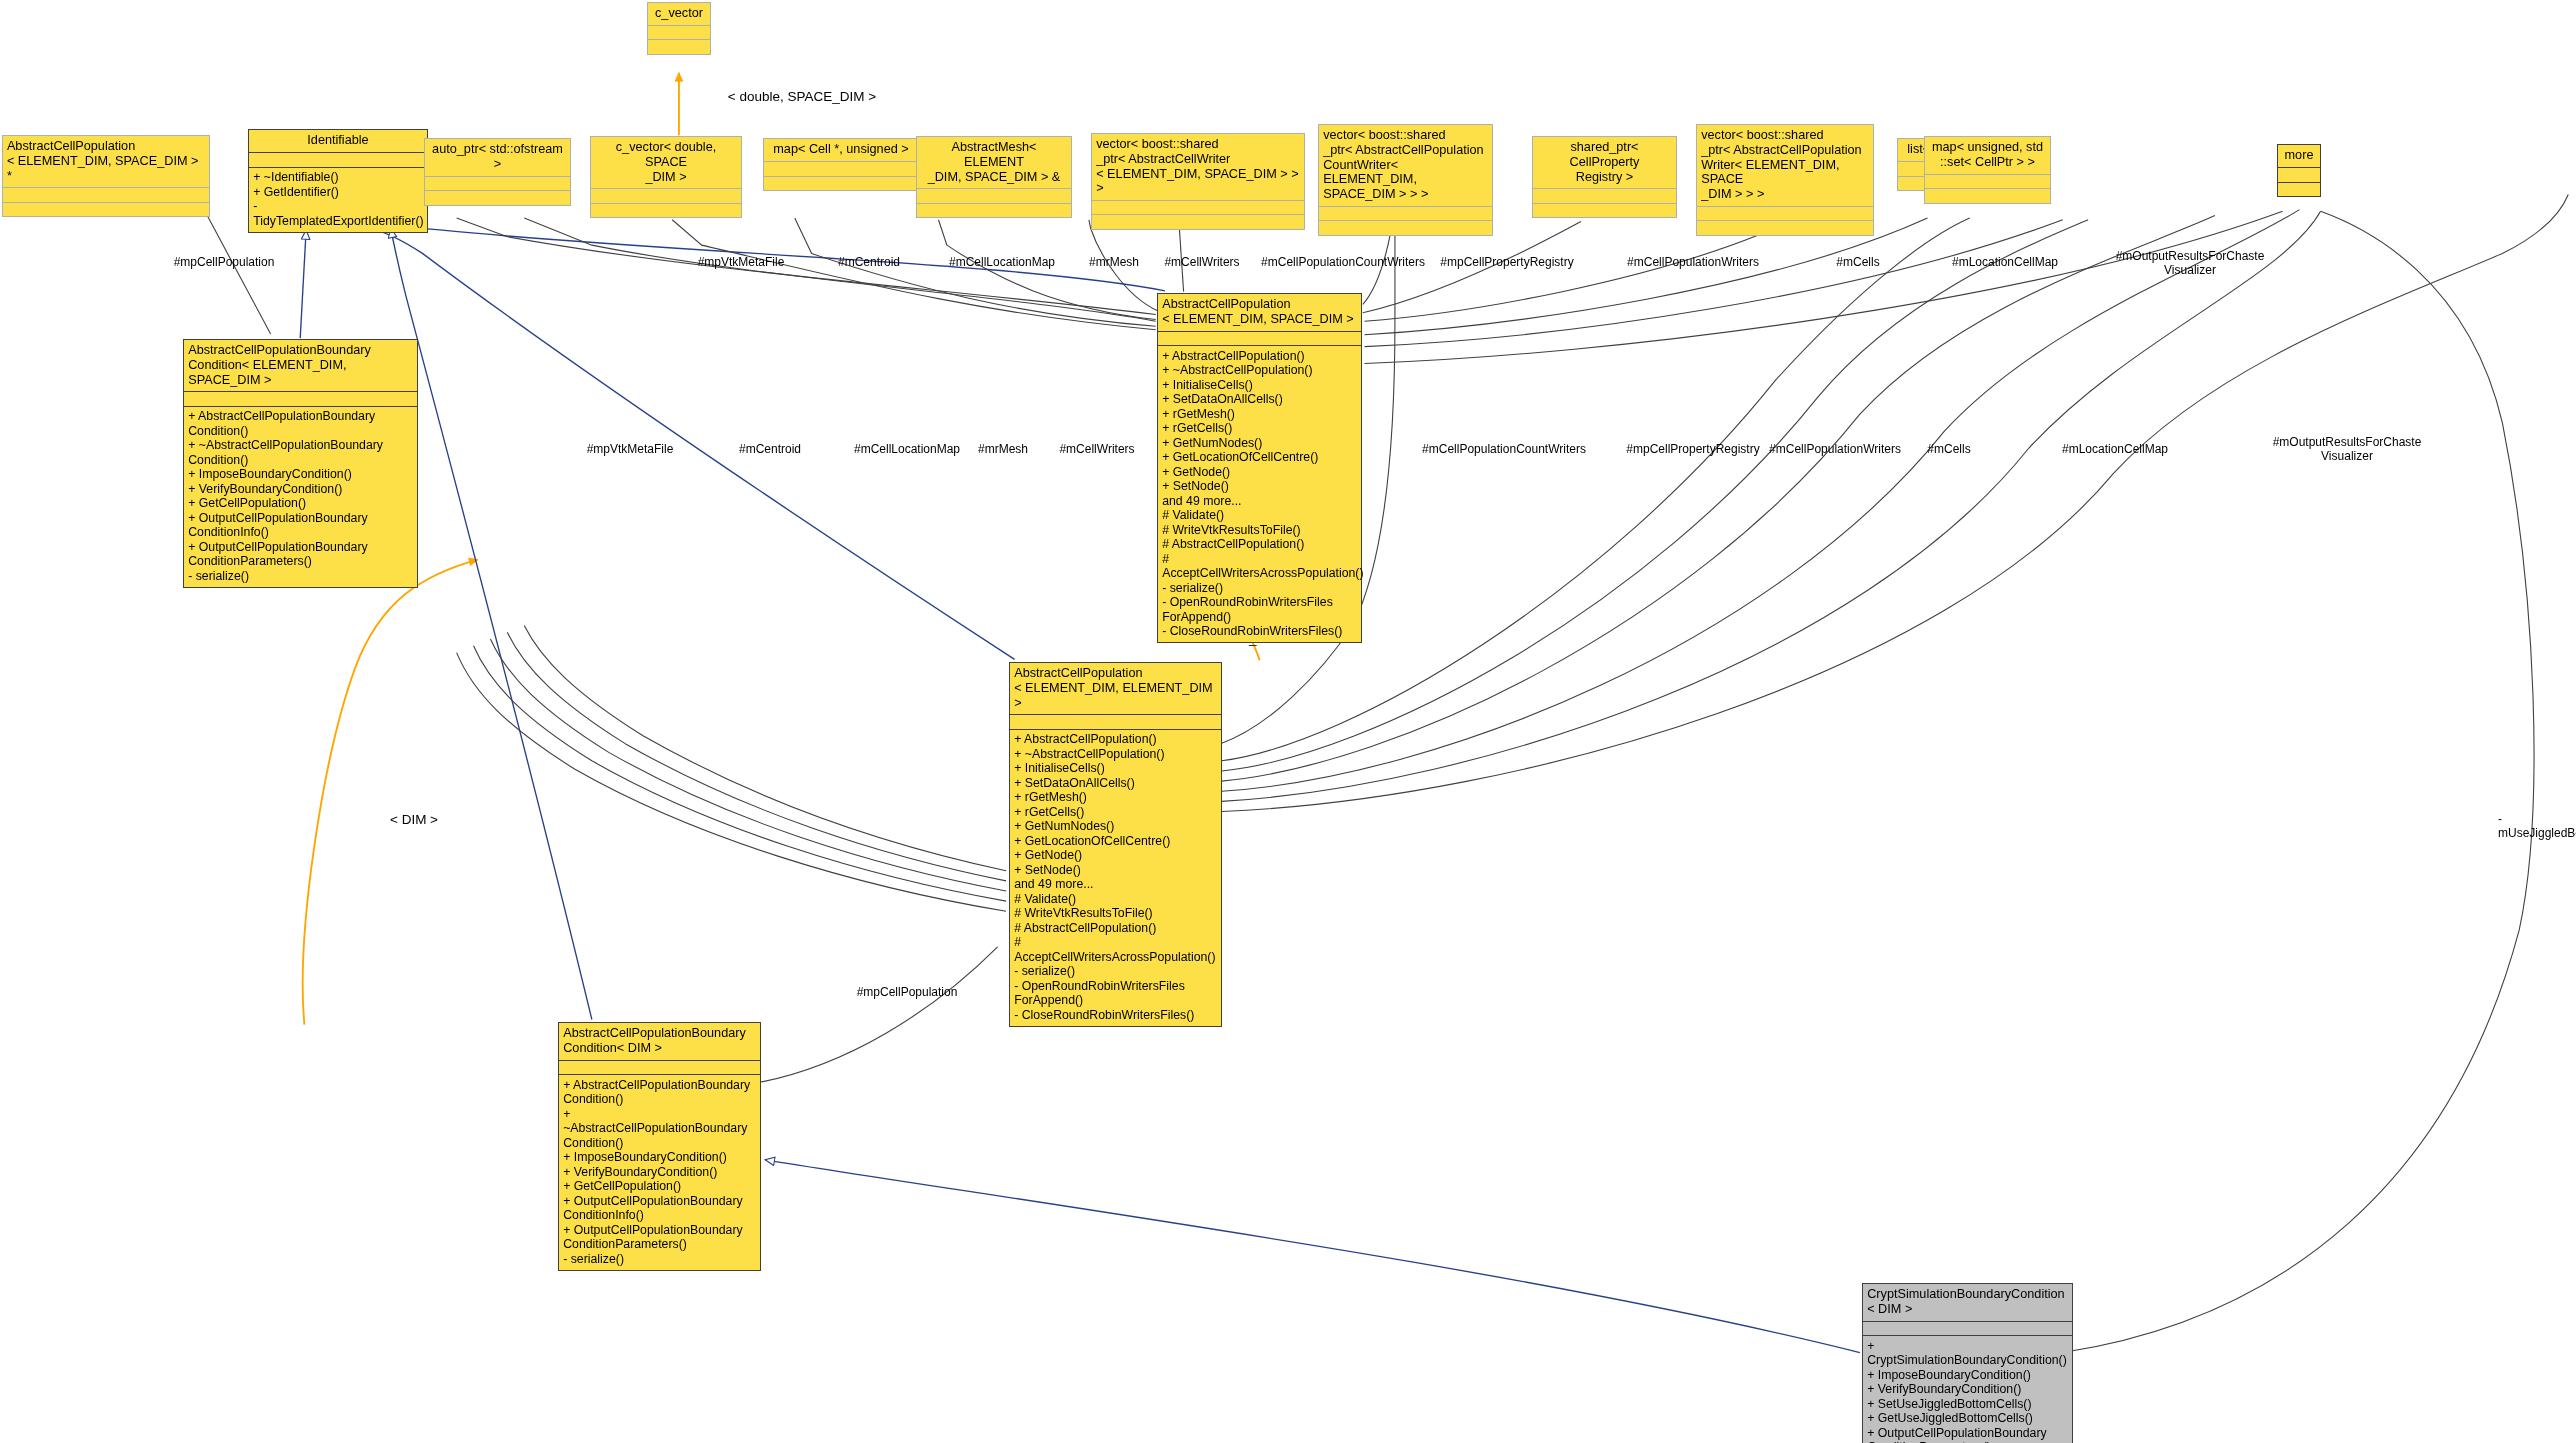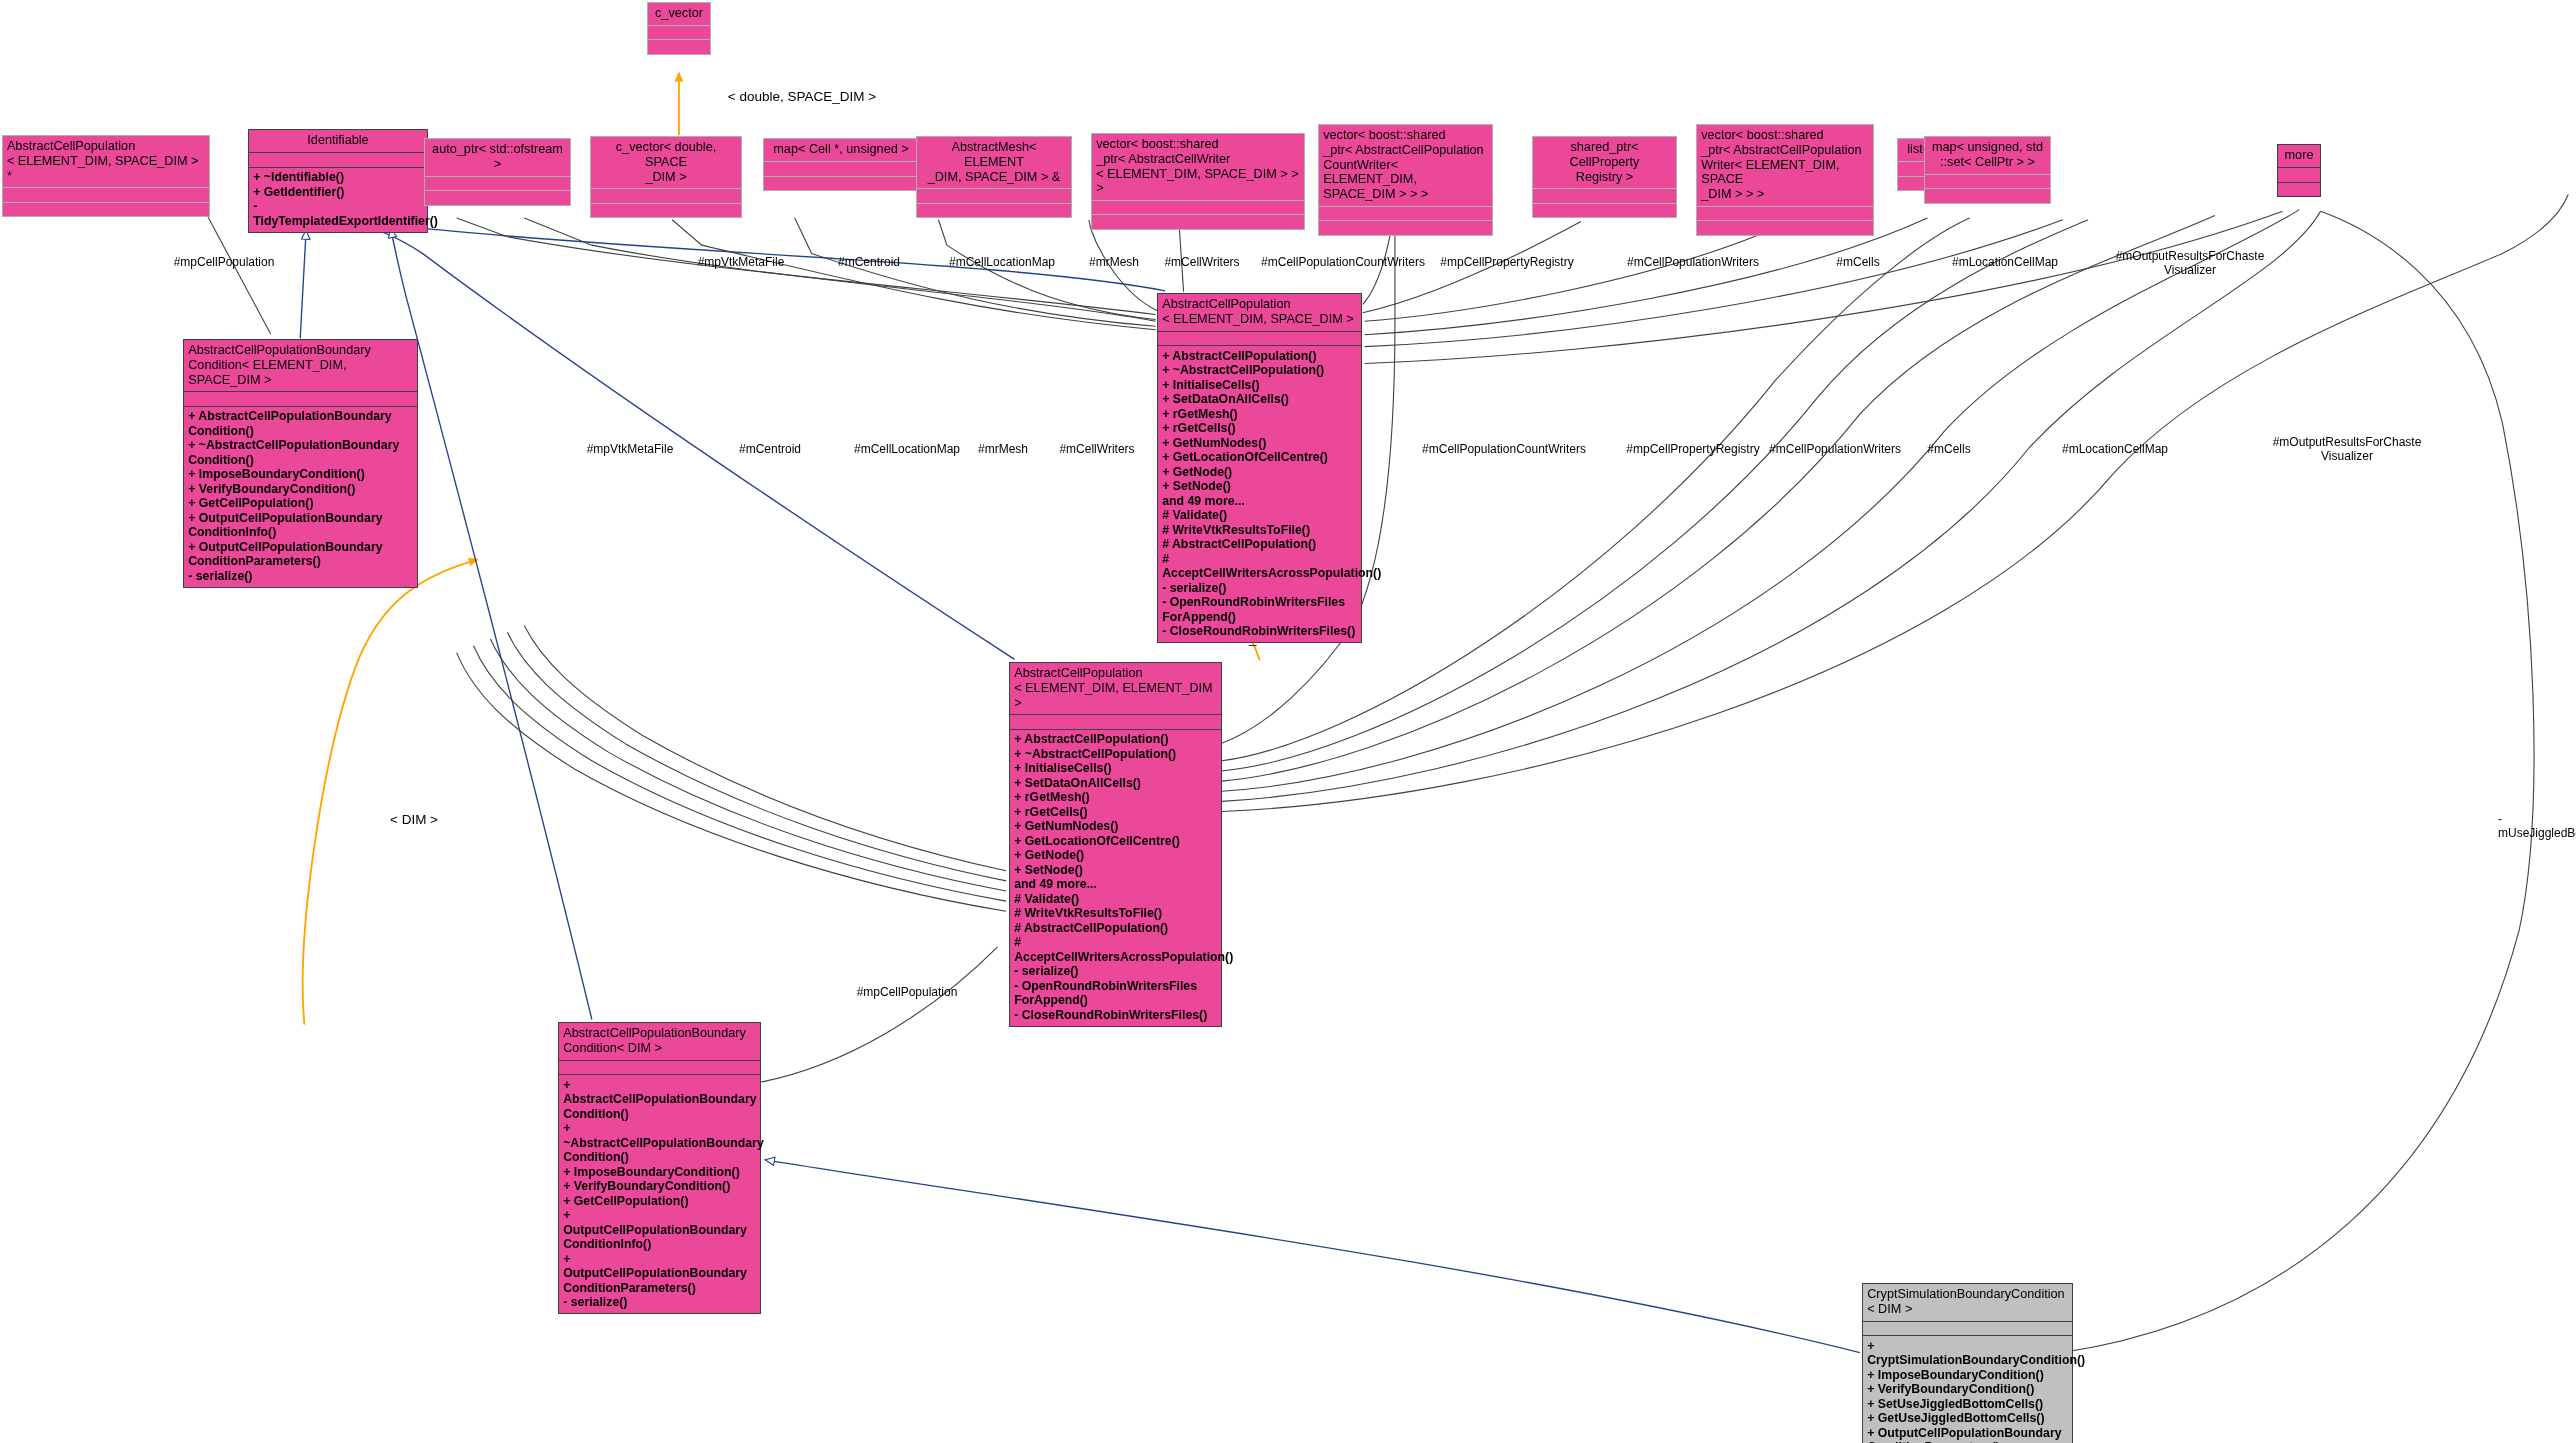--- a/index.html
+++ b/index.html
@@ -16,21 +16,21 @@
     width: 2576px; height: 1443px;
   }
   svg.edges {
     position: absolute; left: 0; top: 0;
     width: 2576px; height: 1443px;
     pointer-events: none;
   }
   .node {
     position: absolute;
     box-sizing: border-box;
-    background: #ec4899;
+    background: #fde047;
     border: 0.8px solid #b0b0b0;
     font-size: 12.7px;
     line-height: 1.15;
     color: #000000;
     z-index: 5;
   }
   .node.bold {
     border: 1.7px solid #404040;
   }
   .node.sel {
@@ -41,21 +41,20 @@
     text-align: center;
     padding: 3.4px 4.2px 4.2px 4.2px;
     white-space: pre-line;
   }
   .node .title.lefty { text-align: left; }
   .node .sep {
     border-top: 0.8px solid #b0b0b0;
   }
   .node.bold .sep, .node.sel .sep {
     border-top: 1.7px solid #404040;
-    font-weight: bold;
   }
   .node .empty {
     height: 13.5px;
   }
   .node .members {
     padding: 2.5px 3.4px 3.4px 4.2px;
     text-align: left;
     white-space: pre-line;
     font-size: 12.3px;
     line-height: 1.18;

